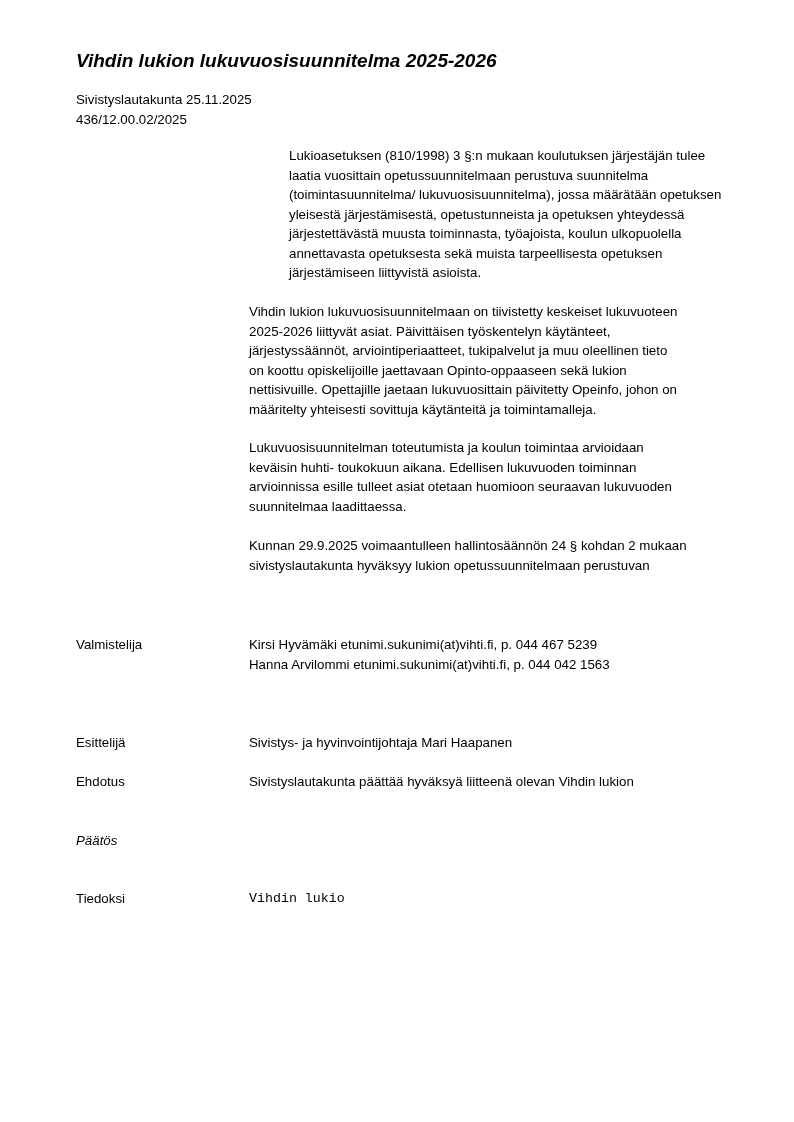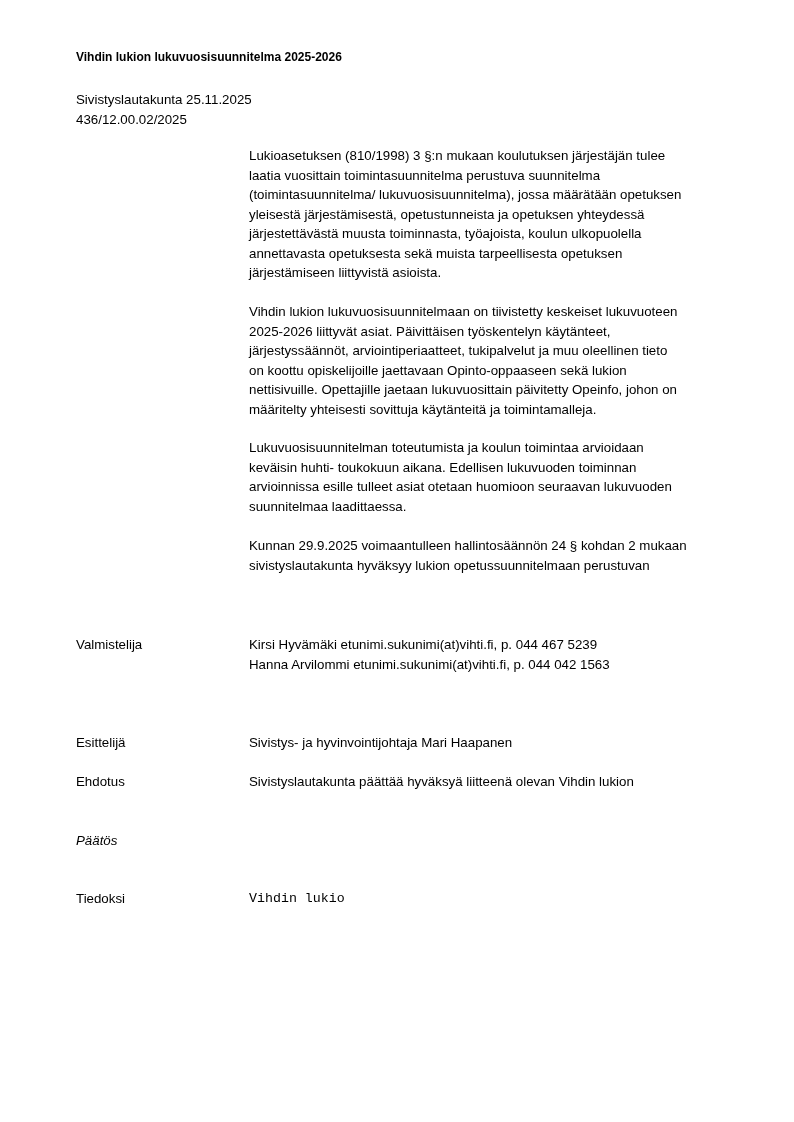--- a/index.html
+++ b/index.html
@@ -2,41 +2,41 @@
 <html><head>
   <meta charset="utf-8">
   <style>
     html, body { margin: 0; padding: 0; background: #ffffff; }
     body {
       width: 794px; height: 1122px; position: relative; overflow: hidden;
       font-family: "Liberation Sans", sans-serif; color: #000;
       font-size: 13.3px;
     }
     .abs { position: absolute; white-space: nowrap; }
-    .title { left: 76px; top: 50px; font-weight: bold; font-size: 12px; }
+    .title { left: 76px; top: 50px; font-weight: bold; font-size: 19px; font-style: italic; }
     .meta { left: 76px; line-height: 19.5px; }
     .para { left: 249px; width: 500px; line-height: 19.5px; }
     .para span.line { display: block; white-space: nowrap; }
     .label { left: 76px; line-height: 19.5px; }
     .value { left: 249px; line-height: 19.5px; }
     .value span.line { display: block; white-space: nowrap; }
   </style>
 </head>
 <body>
 
 <div class="abs title">Vihdin lukion lukuvuosisuunnitelma 2025-2026</div>
 
 <div class="abs meta" style="top:90px;">
   <div>Sivistyslautakunta 25.11.2025</div>
   <div>436/12.00.02/2025</div>
 </div>
 
-<div class="abs para" style="top:146px;">
+<div class="abs para" style="top:146px;margin-left:40px;">
   <span class="line">Lukioasetuksen (810/1998) 3 §:n mukaan koulutuksen järjestäjän tulee</span>
-  <span class="line">laatia vuosittain toimintasuunnitelma perustuva suunnitelma</span>
+  <span class="line">laatia vuosittain opetussuunnitelmaan perustuva suunnitelma</span>
   <span class="line">(toimintasuunnitelma/ lukuvuosisuunnitelma), jossa määrätään opetuksen</span>
   <span class="line">yleisestä järjestämisestä, opetustunneista ja opetuksen yhteydessä</span>
   <span class="line">järjestettävästä muusta toiminnasta, työajoista, koulun ulkopuolella</span>
   <span class="line">annettavasta opetuksesta sekä muista tarpeellisesta opetuksen</span>
   <span class="line">järjestämiseen liittyvistä asioista.</span>
 </div>
 
 <div class="abs para" style="top:302px;">
   <span class="line">Vihdin lukion lukuvuosisuunnitelmaan on tiivistetty keskeiset lukuvuoteen</span>
   <span class="line">2025-2026 liittyvät asiat. Päivittäisen työskentelyn käytänteet,</span>

